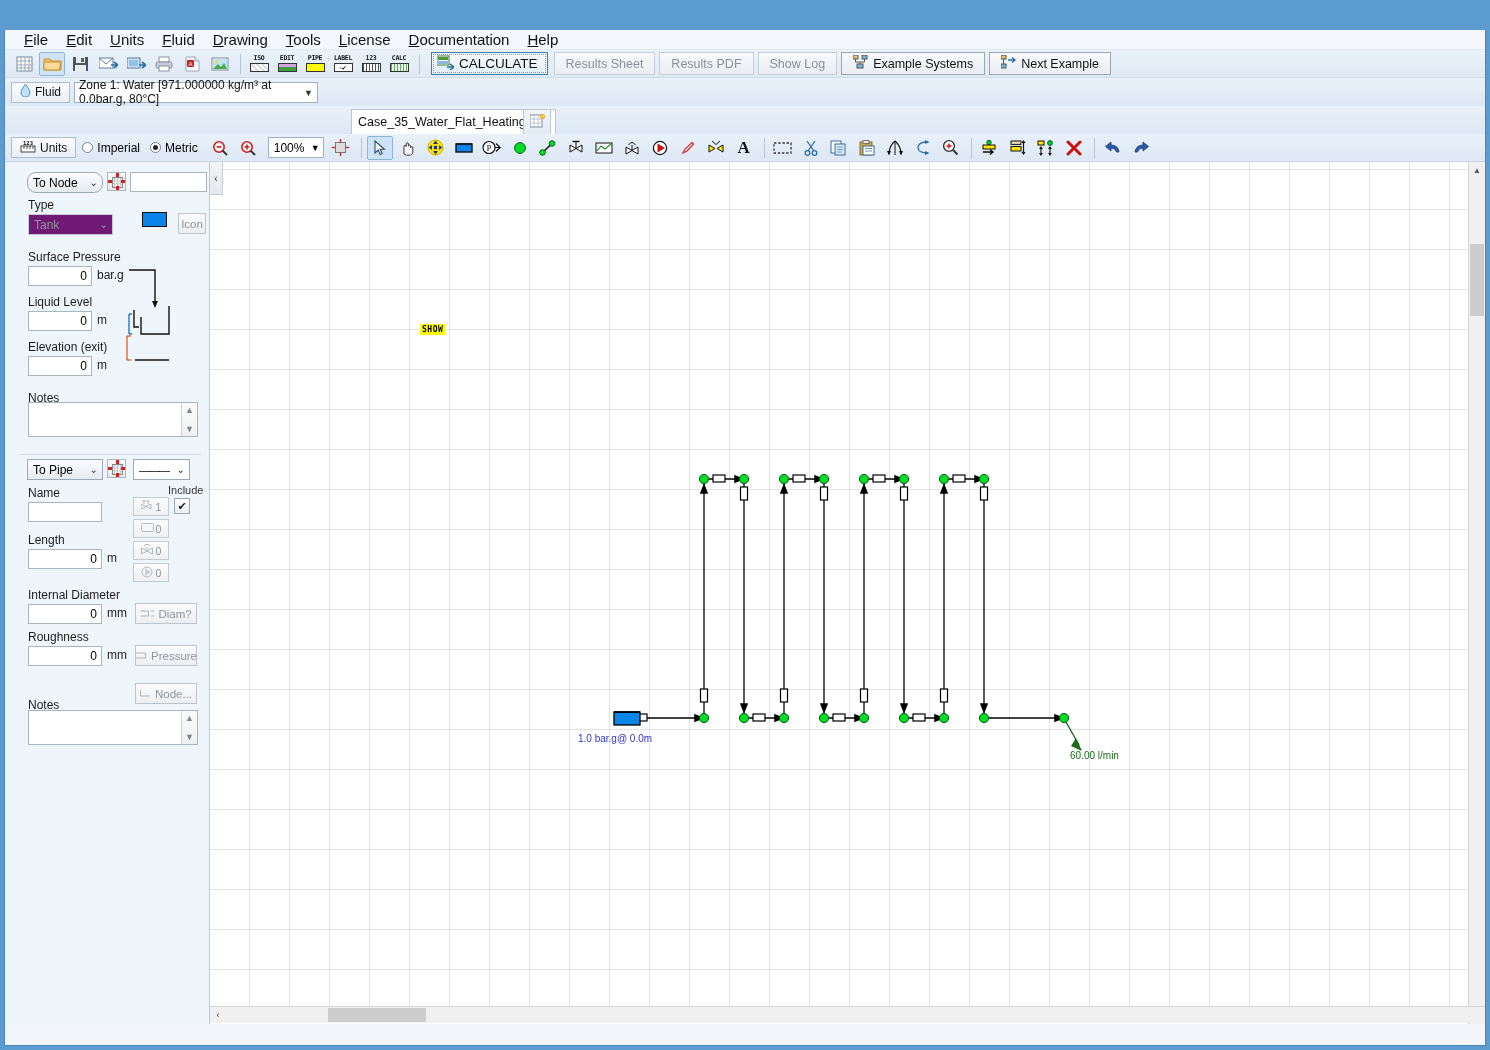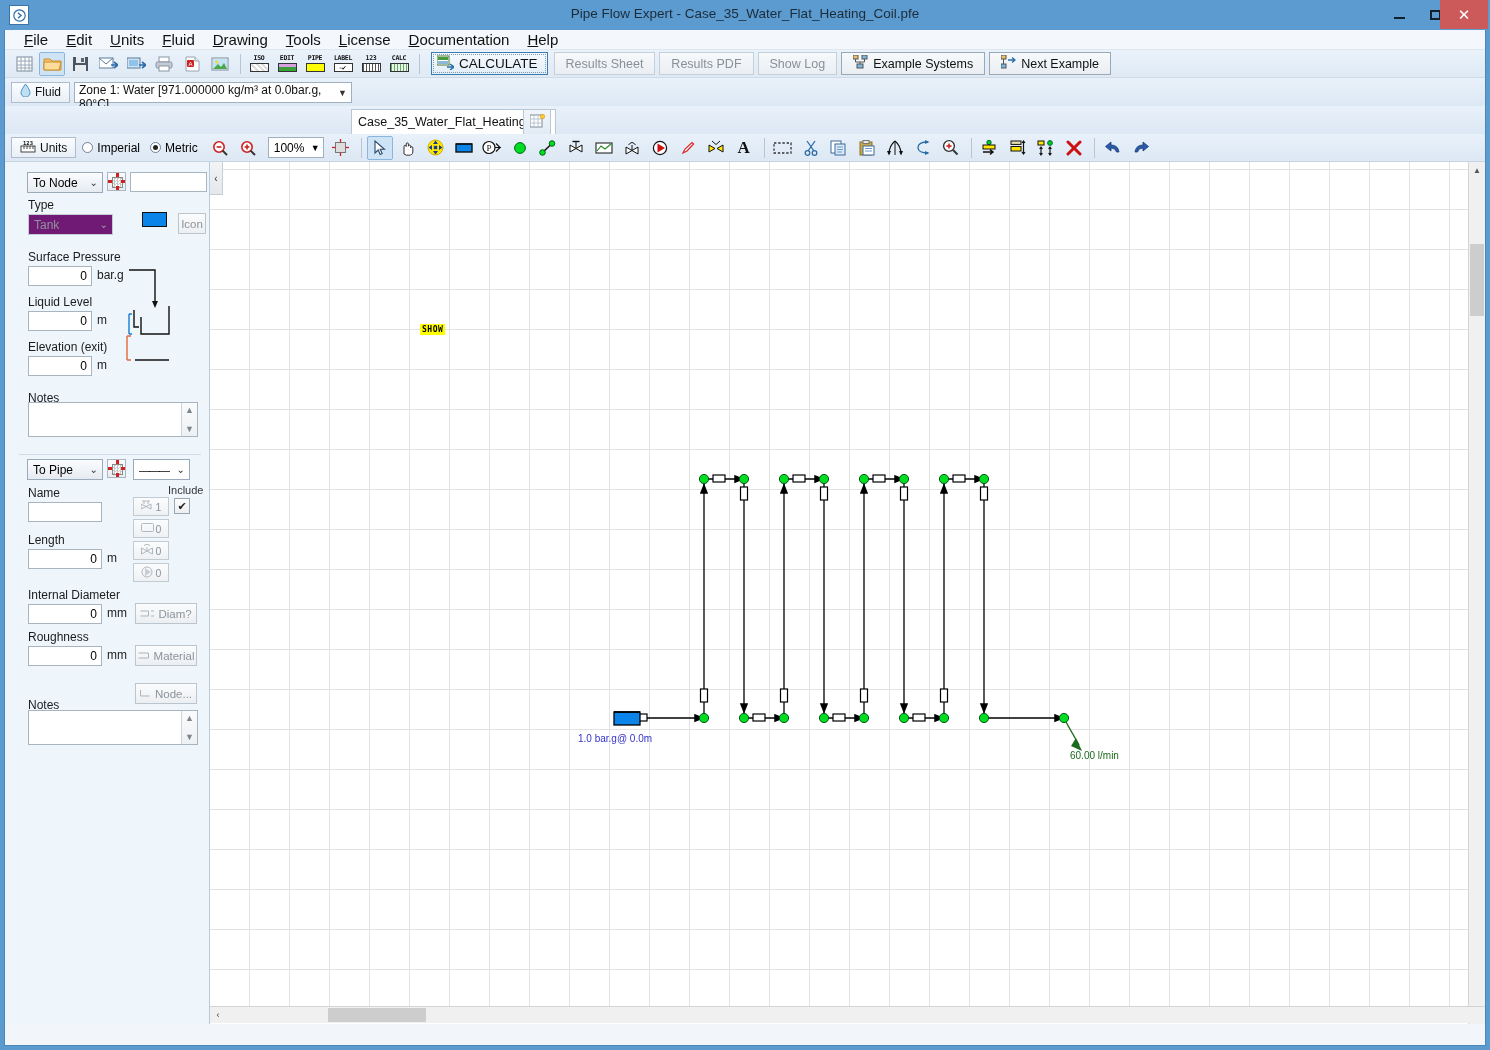--- a/index.html
+++ b/index.html
@@ -112,23 +112,23 @@
     position:absolute; left:0; top:48px; width:1480px; height:28px;
     background:linear-gradient(#e9f1fa,#dce8f4);
     display:flex; align-items:center; padding-left:6px;
   }
   .pill-btn {
     height:21px; padding:0 8px; display:flex; align-items:center; gap:4px;
     border:1px solid #aebccb; background:linear-gradient(#fbfdff,#e8eff6);
     font-size:12px; color:#111; cursor:default;
   }
   #fluid-select {
-    margin-left:4px; height:21px; width:278px;
+    margin-left:4px; height:21px; width:244px;
     border:1px solid #9fb0c0; background:#fff;
-    display:flex; font-size:12px; color:#111;
+    display:flex; align-items:center; font-size:12px; color:#111;
     padding-left:4px; position:relative; cursor:default;
   }
   #fluid-select .arrow {
     position:absolute; right:4px; top:5px; font-size:9px; color:#333;
   }
 
   
   #tabrow {
     position:absolute; left:0; top:76px; width:1480px; height:28px;
     background:linear-gradient(#e9f1fa,#dce8f4);
@@ -299,38 +299,20 @@
     position:absolute; right:14px; top:80px; width:288px; height:40px;
     display:flex; flex-direction:column; align-items:flex-start;
     justify-content:center;
   }
 </style>
 </head>
 <body>
 
 <div id="window">
 
-  <div id="titlebar">
-    <div id="app-icon">
-      <svg width="13" height="13" viewBox="0 0 16 16">
-          <circle cx="8" cy="8" r="7" fill="none" stroke="#2a6ca8" stroke-width="1.4"></circle>
-          <path d="M6 4.5 L10 8 L6 11.5" fill="none" stroke="#2a6ca8" stroke-width="1.6"></path>
-        </svg>
-    </div>
-    <div id="title-text">Pipe Flow Expert - Case_35_Water_Flat_Heating_Coil.pfe</div>
-    <div class="wbtn" id="btn-min">
-        <div class="minglyph"></div>
-      </div>
-    <div class="wbtn" id="btn-max">
-        <div class="maxglyph"></div>
-      </div>
-    <div class="wbtn" id="btn-close">
-        <span>✕</span>
-      </div>
-  </div>
 
   <div id="client">
 
     <div id="menubar">
       <div class="menu-item"><u>F</u><span>ile</span></div>
       <div class="menu-item"><u>E</u>dit</div>
       <div class="menu-item"><u>U</u>nits</div>
       <div class="menu-item"><u>F</u>luid</div>
       <div class="menu-item"><u>D</u>rawing</div>
       <div class="menu-item"><u>T</u>ools</div>
@@ -767,21 +749,21 @@
       <div class="tb-icon">
         <svg width="18" height="14">
             <path d="M3 11 Q4 4 11 4 L11 1 L16.5 5.5 L11 10 L11 7 Q6.5 7 5.5 11z" fill="#2a5aa8" stroke="#1a3a78" stroke-width="0.8"></path>
           </svg>
       </div>
     </div>
 
 
     <div id="leftpanel">
 
-      <div class="lp-select" style="position:absolute;left:22px;top:10px;width:76px;">
+      <div class="lp-select" style="position:absolute;left:22px;top:10px;width:76px;border-radius:9px;">
         <span>To Node</span>
         <span class="arrow">⌄</span>
       </div>
       <div class="crosshair-btn" style="position:absolute;left:102px;top:10px;">
         <div class="inner"></div>
         <div class="tick" style="left:8px;top:0px;width:3px;height:4px;"></div>
         <div class="tick" style="left:8px;bottom:0px;width:3px;height:4px;"></div>
         <div class="tick" style="left:0px;top:7px;width:4px;height:3px;"></div>
         <div class="tick" style="right:0px;top:7px;width:4px;height:3px;"></div>
       </div>
@@ -925,21 +907,21 @@
       <div class="lp-input" style="position:absolute;left:23px;top:484px;width:74px;">
         <span>0</span>
       </div>
       <div class="unit" style="position:absolute;left:102px;top:486px;">mm</div>
       <div class="lp-btn" style="position:absolute;left:130px;top:483px;width:62px;height:21px;">
         <span>
           <svg width="12" height="9">
               <path d="M0.5 2 h10 v5 h-10" fill="none" stroke="#aab3bc"></path>
             </svg>
         </span>
-        <span>Material</span>
+        <span>Pressure</span>
       </div>
 
       <div class="lp-btn" style="position:absolute;left:130px;top:521px;width:62px;height:21px;">
         <span>
           <svg width="11" height="9">
               <path d="M0.5 1 v6 h9" fill="none" stroke="#aab3bc"></path>
             </svg>
         </span>
         <span>Node...</span>
       </div>

